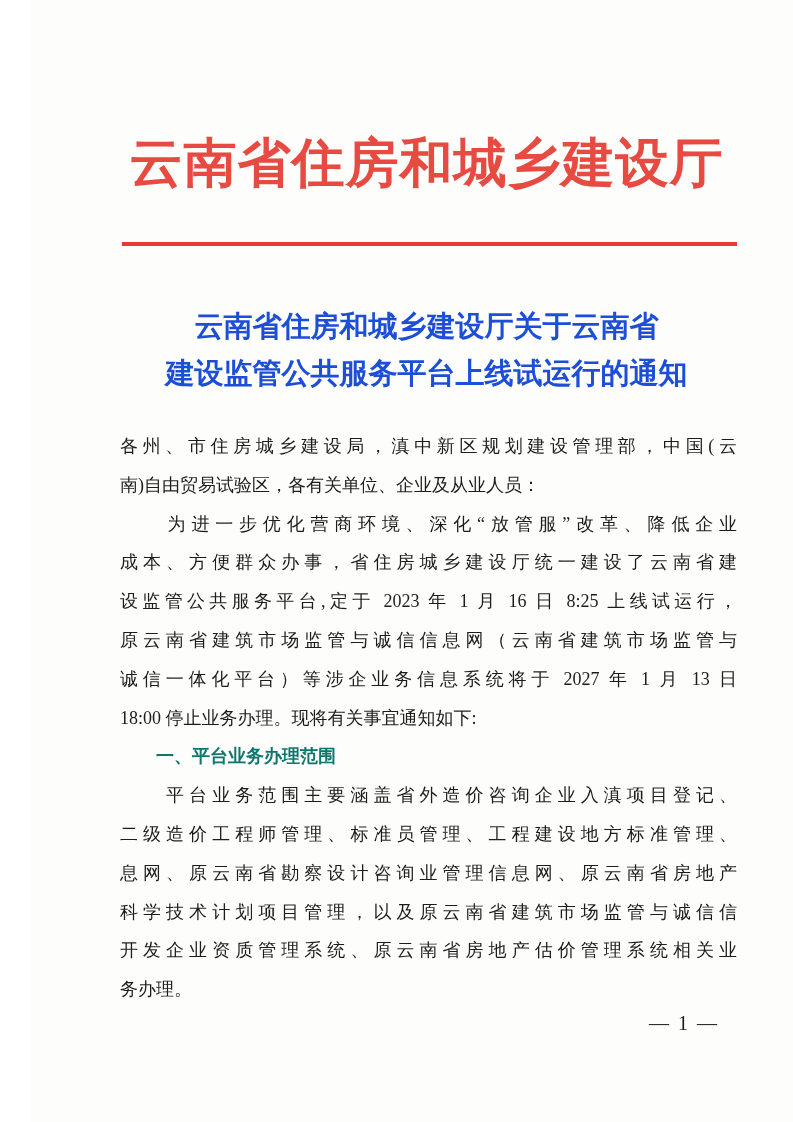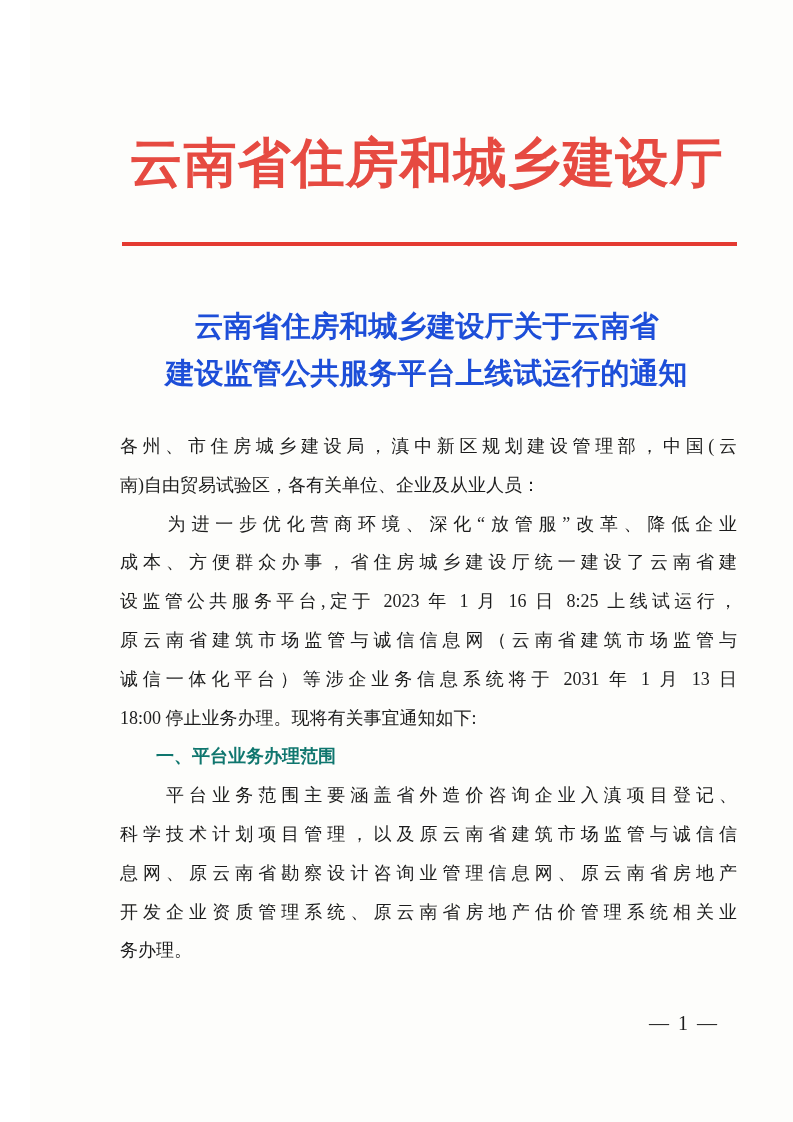--- a/index.html
+++ b/index.html
@@ -106,27 +106,28 @@
 
   <div class="doc-body">
 
     <div class="line">各州、市住房城乡建设局，滇中新区规划建设管理部，中国(云</div>
     <div class="line end">南)自由贸易试验区，各有关单位、企业及从业人员：</div>
 
     <div class="line">　　为进一步优化营商环境、深化“放管服”改革、降低企业</div>
     <div class="line">成本、方便群众办事，省住房城乡建设厅统一建设了云南省建</div>
     <div class="line">设监管公共服务平台,定于 2023 年 1 月 16 日 8:25 上线试运行，</div>
     <div class="line">原云南省建筑市场监管与诚信信息网（云南省建筑市场监管与</div>
-    <div class="line">诚信一体化平台）等涉企业务信息系统将于 2031 年 1 月 13 日</div>
+    <div class="line">诚信一体化平台）等涉企业务信息系统将于 2027 年 1 月 13 日</div>
     <div class="line end">18:00 停止业务办理。现将有关事宜通知如下:</div>
 
     <div class="line heading">　　一、平台业务办理范围</div>
 
     <div class="line">　　平台业务范围主要涵盖省外造价咨询企业入滇项目登记、</div>
+    <div class="line">二级造价工程师管理、标准员管理、工程建设地方标准管理、</div>
+    <div class="line">息网、原云南省勘察设计咨询业管理信息网、原云南省房地产</div>
     <div class="line">科学技术计划项目管理，以及原云南省建筑市场监管与诚信信</div>
-    <div class="line">息网、原云南省勘察设计咨询业管理信息网、原云南省房地产</div>
     <div class="line">开发企业资质管理系统、原云南省房地产估价管理系统相关业</div>
     <div class="line end">务办理。</div>
   </div>
 
   <div class="page-number">— 1 —</div>
 
 </div>
 
 </body></html>

